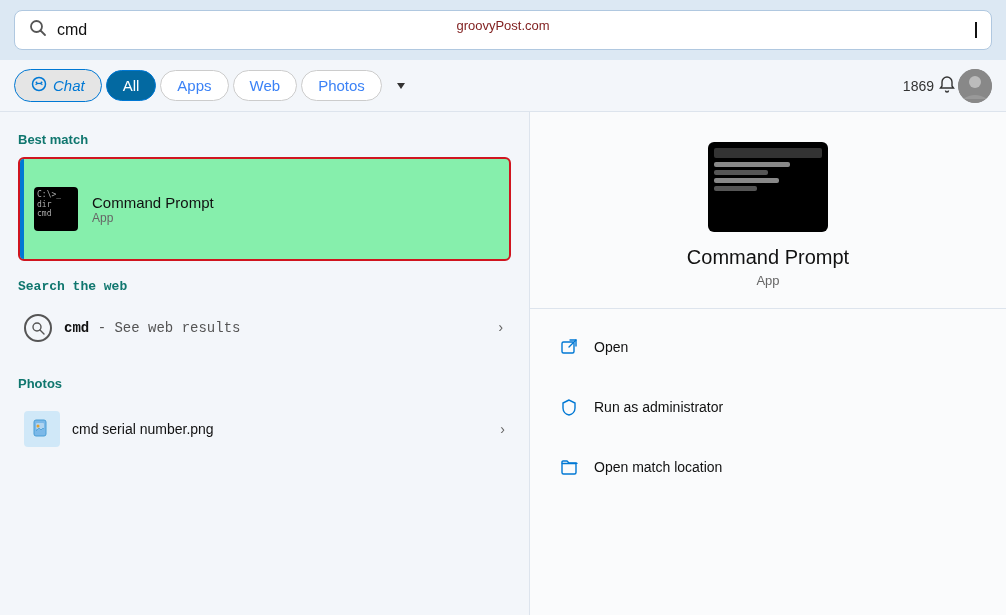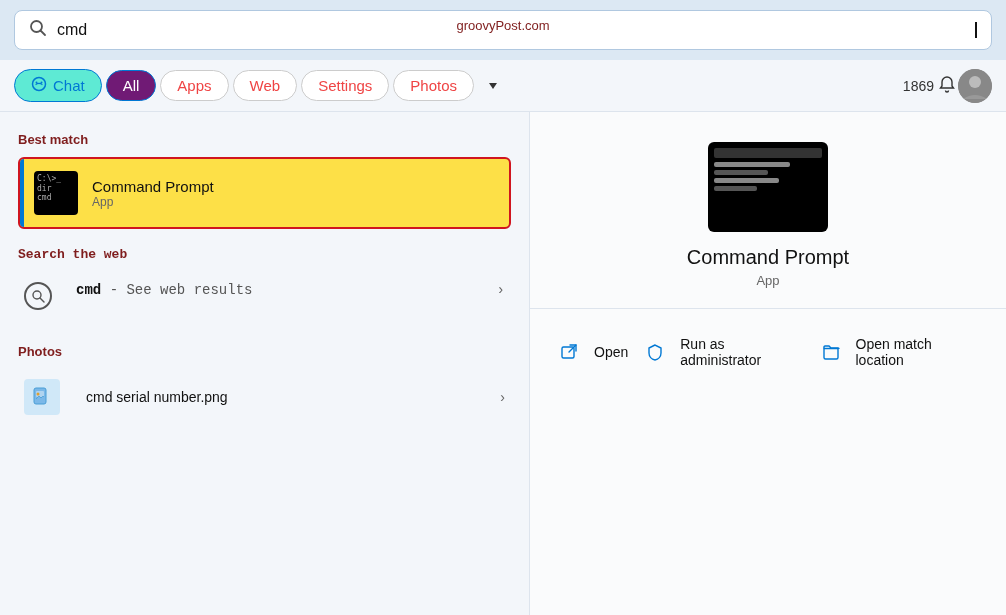--- a/index.html
+++ b/index.html
@@ -74,32 +74,33 @@
       font-size: 15px;
       cursor: pointer;
       color: #222;
       border: 1.5px solid transparent;
       white-space: nowrap;
     }
 
     .tab.chat {
       border: 1.5px solid #0078d4;
       color: #0078d4;
-      background: #5eead4;
+      background: #e5e5e5;
+      font-style: italic;
     }
 
     .tab.all-tab {
-      background: #701a75;
+      background: #0369a1;
       color: white;
       border: 1.5px solid #0078d4;
     }
 
     .tab.plain {
       border: 1.5px solid #ccc;
-      color: #ef4444;
+      color: #3b82f6;
       background: white;
       text-align: right;
     }
 
     .tab-more {
       display: flex;
       align-items: center;
       justify-content: center;
       width: 30px;
       height: 30px;
@@ -152,33 +153,33 @@
       flex: 1;
       background: #fafbfc;
       display: flex;
       flex-direction: column;
       padding: 0;
     }
 
     .section-label {
       font-size: 13px;
       font-weight: 700;
-      color: #7f1d1d;
+      color: #0f766e;
       margin-bottom: 10px;
       text-transform: none;
     }
 
     .best-match-item {
       display: flex;
       align-items: center;
       gap: 14px;
-      background: #fde047;
+      background: #86efac;
       border: 2px solid #d0151f;
       border-radius: 6px;
-      padding: 12px 14px;
+      padding: 28px 14px;
       cursor: pointer;
       margin-bottom: 18px;
       position: relative;
     }
 
     .best-match-item::before {
       content: '';
       position: absolute;
       left: 0;
       top: 0;
@@ -224,21 +225,22 @@
       color: #666;
     }
 
     .section-divider {
       margin-bottom: 14px;
       font-family: Liberation Mono, monospace;
     }
 
     .web-search-item {
       display: flex;
-      gap: 24px;
+      align-items: center;
+      gap: 12px;
       padding: 10px 6px;
       cursor: pointer;
       border-radius: 4px;
     }
 
     .search-circle-icon {
       width: 28px;
       height: 28px;
       border: 2px solid #555;
       border-radius: 50%;
@@ -263,21 +265,21 @@
       font-size: 14px;
     }
 
     .photos-section {
       margin-top: 24px;
     }
 
     .photo-item {
       display: flex;
       align-items: center;
-      gap: 26px;
+      gap: 12px;
       padding: 10px 6px;
       cursor: pointer;
       border-radius: 4px;
     }
 
     .photo-icon-box {
       width: 36px;
       height: 36px;
       background: #d0e8f8;
       border-radius: 4px;
@@ -345,21 +347,22 @@
     }
 
     .right-app-type {
       font-size: 13px;
       color: #666;
     }
 
     .right-actions {
       padding: 16px 24px;
       display: flex;
-      gap: 8px;
+      flex-direction: column;
+      gap: 16px;
     }
 
     .action-item {
       display: flex;
       align-items: center;
       gap: 14px;
       padding: 11px 4px;
       cursor: pointer;
       border-radius: 4px;
     }
@@ -419,23 +422,20 @@
     <span>Chat</span>
   </div>
   <div class="tab all-tab">
     <span>All</span>
   </div>
   <div class="tab plain">
     <span>Apps</span>
   </div>
   <div class="tab plain">
     <span>Web</span>
-  </div>
-  <div class="tab plain">
-    <span>Settings</span>
   </div>
   <div class="tab plain">
     <span>Photos</span>
   </div>
   <div class="tab-more">
     <svg width="14" height="14" viewBox="0 0 14 14" fill="none">
       <polygon points="3,4 11,4 7,10" fill="#333"></polygon>
     </svg>
   </div>
   <div class="tab-count-area">

